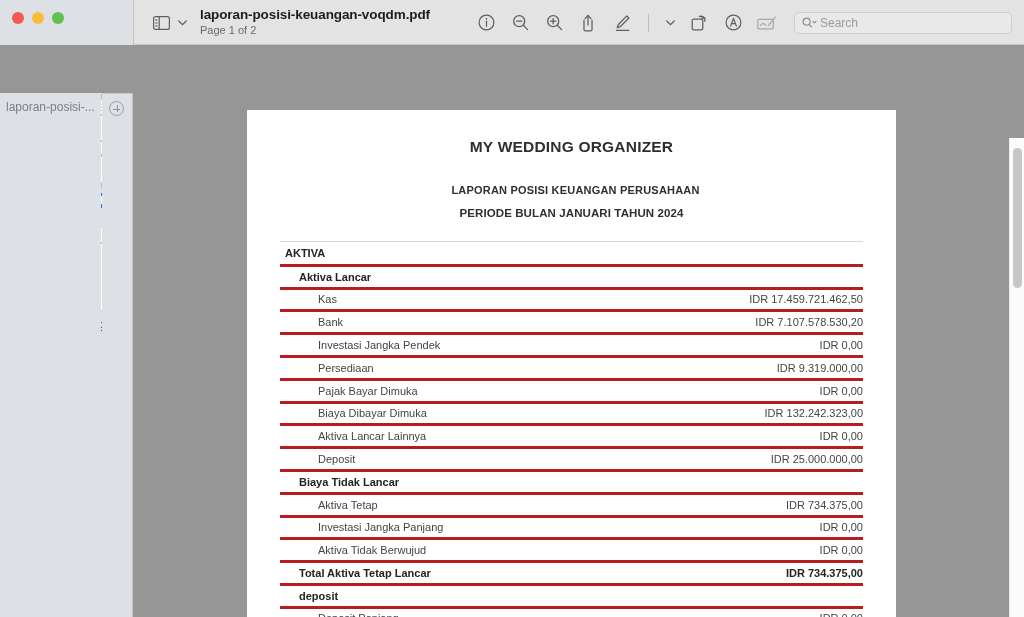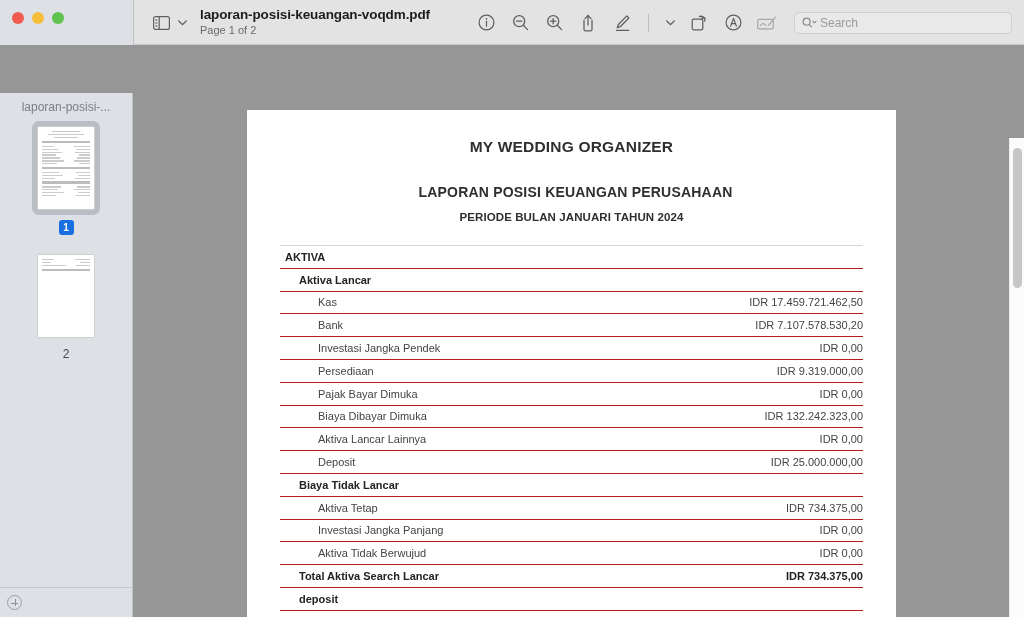--- a/index.html
+++ b/index.html
@@ -55,21 +55,21 @@
   }
   .search .sglyph { color:#8d8d8d; display:flex; align-items:center; }
   .search .sph { font-size:12px; color:#9a9a9a; }
 
   
   .body { flex:1; display:flex; min-height:0; }
 
   
   .sidebar {
     width:133px; flex:0 0 133px; background:#dde0e5; position:relative;
-    border-right:1px solid #c2c2c2; display:flex; flex-direction:column;
+    border-right:1px solid #c2c2c2; display:flex; flex-direction:row;
   }
   .sb-title {
     font-size:12px; color:#7b7f85; text-align:center; padding:7px 6px 6px;
     white-space:nowrap; overflow:hidden;
   }
   .sb-scroll { flex:1; overflow:hidden; padding-top:1px; }
   .thumb-wrap { display:flex; flex-direction:column; align-items:center; margin-bottom:14px; }
   .thumb-frame { padding:5px; border-radius:7px; }
   .thumb-frame.sel { background:#b9bdc4; }
   .thumb {
@@ -106,27 +106,27 @@
   
   .canvas { flex:1; background:#969696; position:relative; overflow:hidden; }
 
   .page {
     position:absolute; left:114px; top:17px; width:649px; min-height:700px;
     background:#fff; padding:28px 0 0 0;
   }
 
   .pg-head { text-align:center; color:#2f2f2f; }
   .h1 { font-size:15.5px; font-weight:bold; letter-spacing:.2px; margin-bottom:28px; }
-  .h2 { font-size:14px; font-weight:bold; letter-spacing:.2px; margin-bottom:11px;padding-left:8px; }
+  .h2 { font-size:11px; font-weight:bold; letter-spacing:.2px; margin-bottom:11px;padding-left:8px; }
   .h3 { font-size:11.5px; font-weight:bold; letter-spacing:.1px; }
 
   .sheet { margin:22px 33px 0 33px; }
   .row {
     display:flex; align-items:center; justify-content:space-between;
-    border-top:1px solid #b91c1c; height:22.8px; font-size:11px; color:#444;
+    border-top:3px solid #b91c1c; height:22.8px; font-size:11px; color:#444;
   }
   .row:first-child { border-top:1px solid #d6d6d6; }
   .row.last { border-bottom:1px solid #e2e2e2; }
   .row .lbl { white-space:nowrap; }
   .row .val { white-space:nowrap; }
   .row.lvl0 .lbl { padding-left:5px; font-weight:bold; color:#232323; }
   .row.lvl1 .lbl { padding-left:19px; font-weight:bold; color:#232323; }
   .row.lvl2 .lbl { padding-left:38px; }
   .row.total .lbl { padding-left:19px; font-weight:bold; color:#232323; }
   .row.total .val { font-weight:bold; color:#232323; }
@@ -434,21 +434,21 @@
             </div>
             <div class="row lvl2">
               <span class="lbl">Investasi Jangka Panjang</span>
               <span class="val">IDR 0,00</span>
             </div>
             <div class="row lvl2">
               <span class="lbl">Aktiva Tidak Berwujud</span>
               <span class="val">IDR 0,00</span>
             </div>
             <div class="row lvl1 total">
-              <span class="lbl">Total Aktiva Search Lancar</span>
+              <span class="lbl">Total Aktiva Tetap Lancar</span>
               <span class="val">IDR 734.375,00</span>
             </div>
             <div class="row lvl1">
               <span class="lbl">deposit</span>
               <span class="val"></span>
             </div>
             <div class="row lvl2 last">
               <span class="lbl">Deposit Panjang</span>
               <span class="val">IDR 0,00</span>
             </div>

